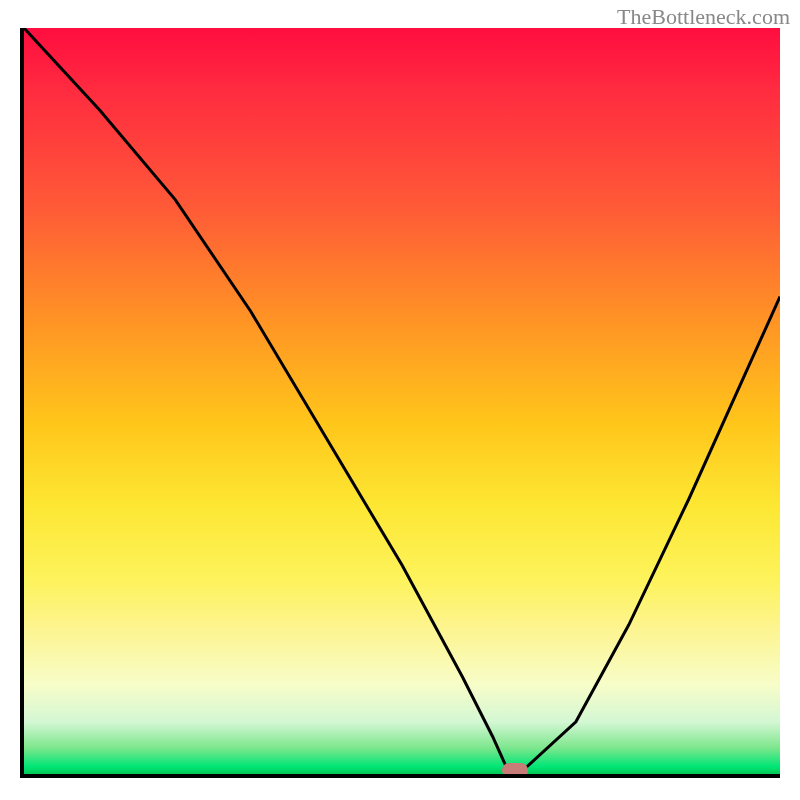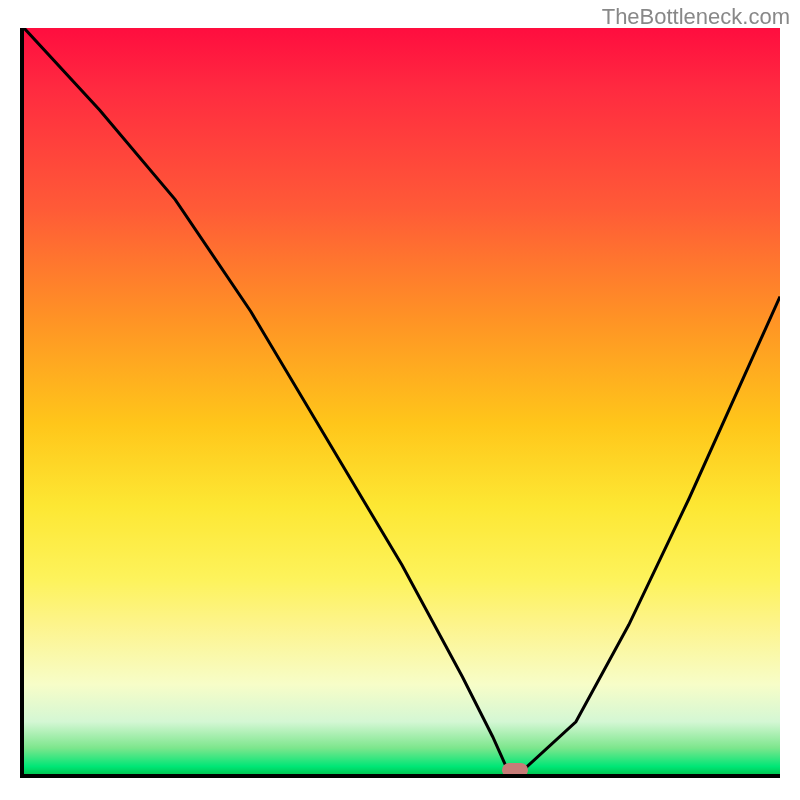--- a/index.html
+++ b/index.html
@@ -17,20 +17,21 @@
     background: white;
   }
   .watermark {
     position: absolute;
     top: 4px;
     right: 10px;
     color: #888;
     font-size: 22px;
     font-weight: normal;
     z-index: 10;
+    font-family: Liberation Serif, serif;
   }
   .plot-area {
     position: absolute;
     left: 20px;
     top: 28px;
     width: 760px;
     height: 750px;
     border-left: 4px solid black;
     border-bottom: 4px solid black;
     box-sizing: border-box;

